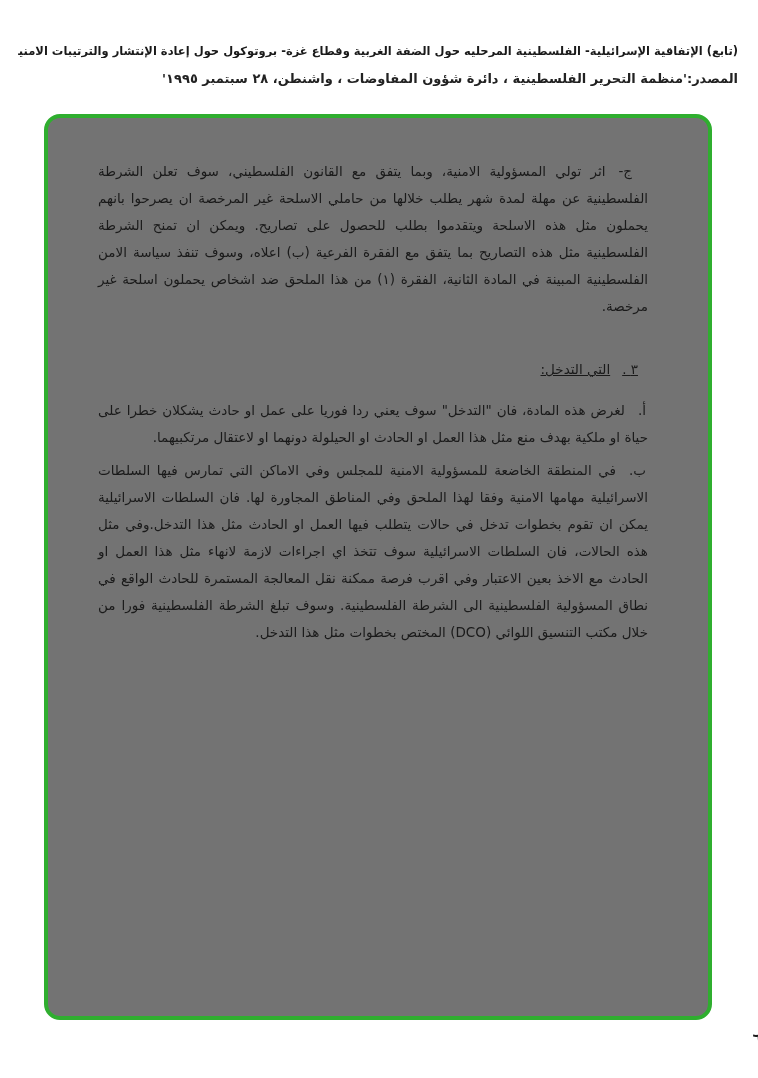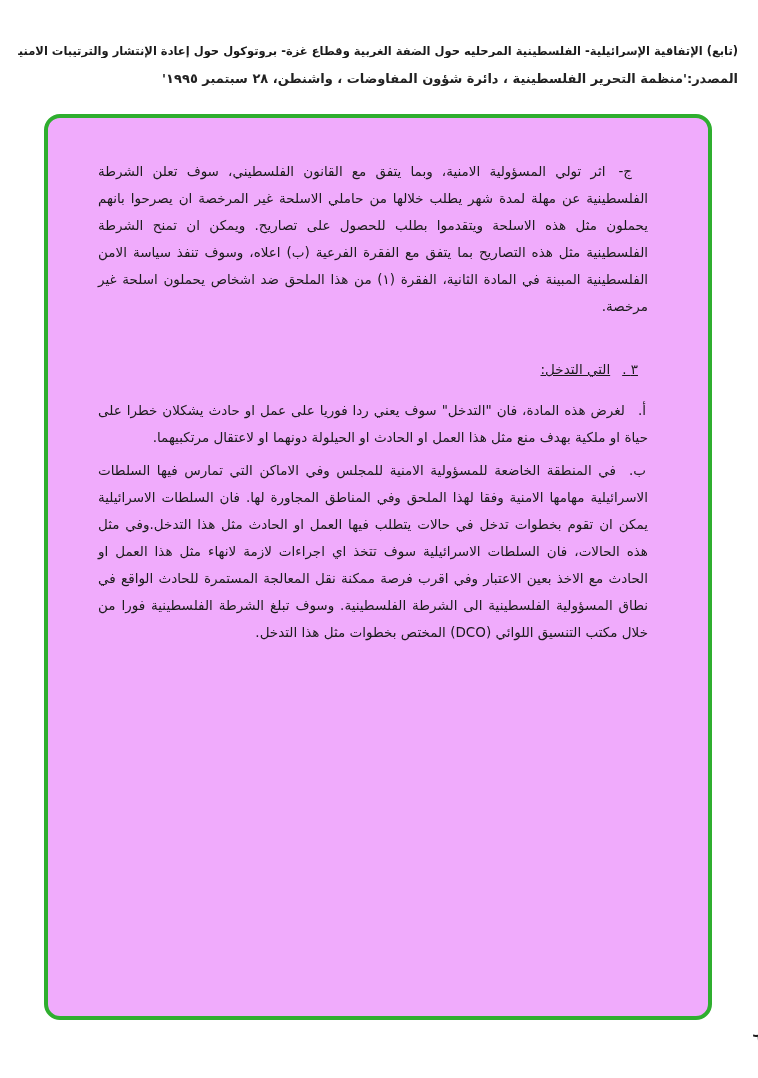--- a/index.html
+++ b/index.html
@@ -40,21 +40,21 @@
   }
   
   .frame {
     position: absolute;
     top: 114px;
     left: 44px;
     width: 668px;
     height: 906px;
     border: 4px solid #2fae2f;
     border-radius: 16px;
-    background: #f0abfc;
+    background: #737373;
   }
   .content {
     direction: rtl;
     text-align: justify;
     padding: 40px 60px 0 50px;
     font-size: 13.5px;
     line-height: 27px;
   }
   p.item { margin-bottom: 5px; text-indent: 16px; }
   p.item.sub { text-indent: 28px; margin-bottom: 4px; }

